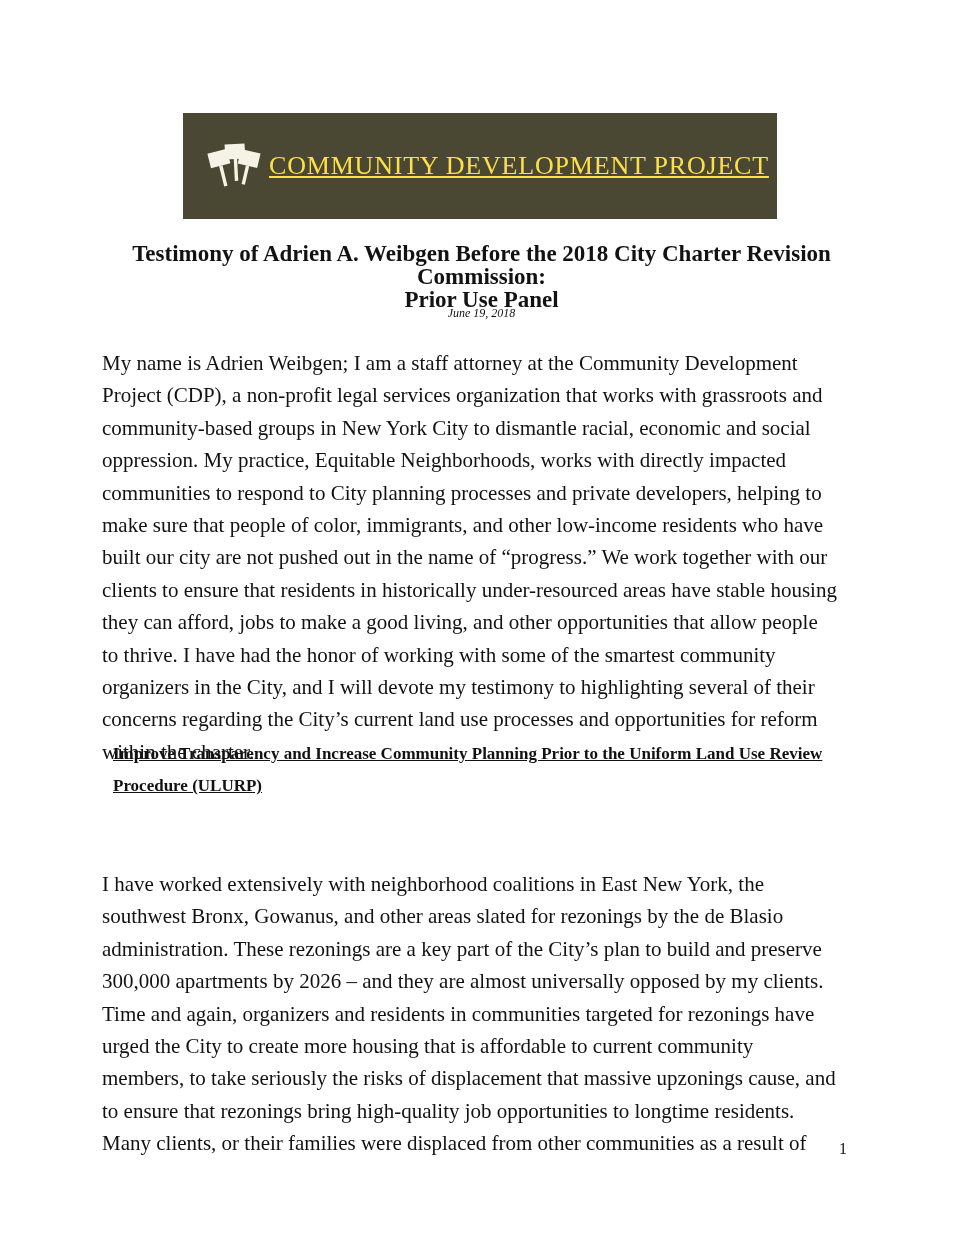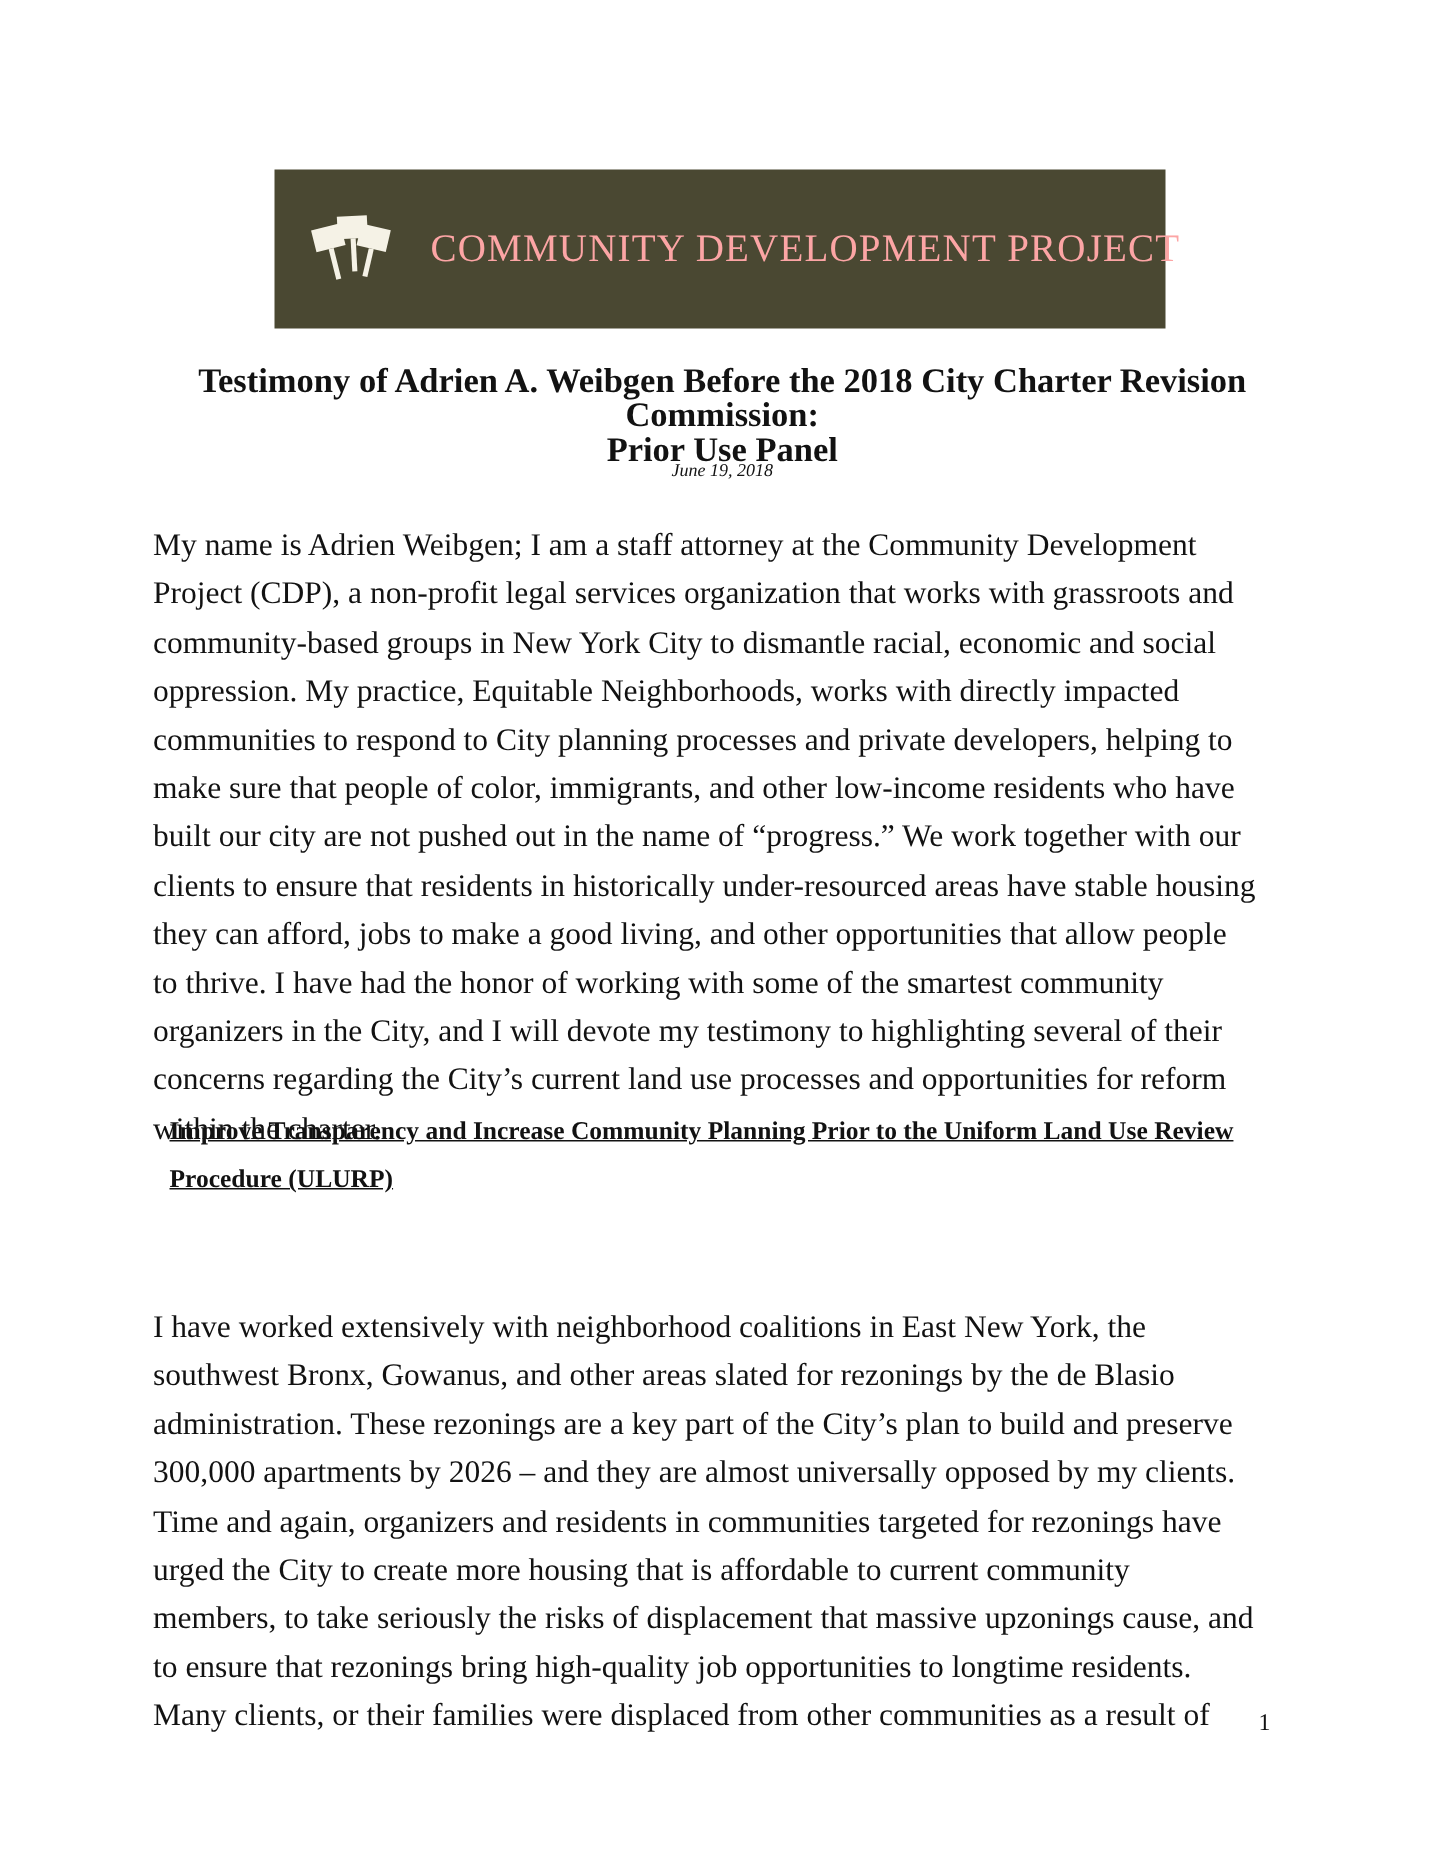--- a/index.html
+++ b/index.html
@@ -28,26 +28,27 @@
     box-sizing: border-box;
     padding-left: 22px;
   }
   .banner-icon {
     width: 60px;
     height: 56px;
     flex: 0 0 auto;
     display: block;
   }
   .banner-title {
-    color: #fca5a5;
+    color: #fde047;
     font-size: 26px;
     letter-spacing: 0.8px;
-    margin-left: 22px;
+    margin-left: 4px;
     white-space: nowrap;
     font-weight: 400;
+    text-decoration: underline;
   }
   .doc-title {
     position: absolute;
     left: 113px;
     top: 242px;
     width: 737px;
     margin: 0;
     text-align: center;
     font-size: 23px;
     font-weight: bold;

